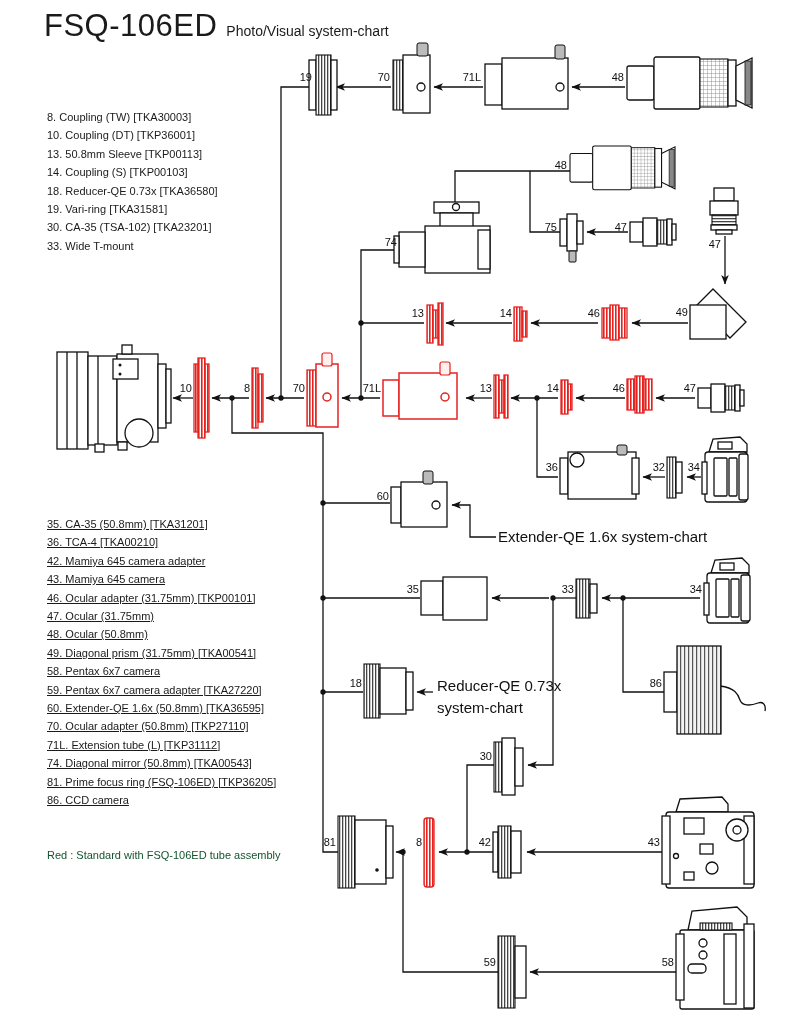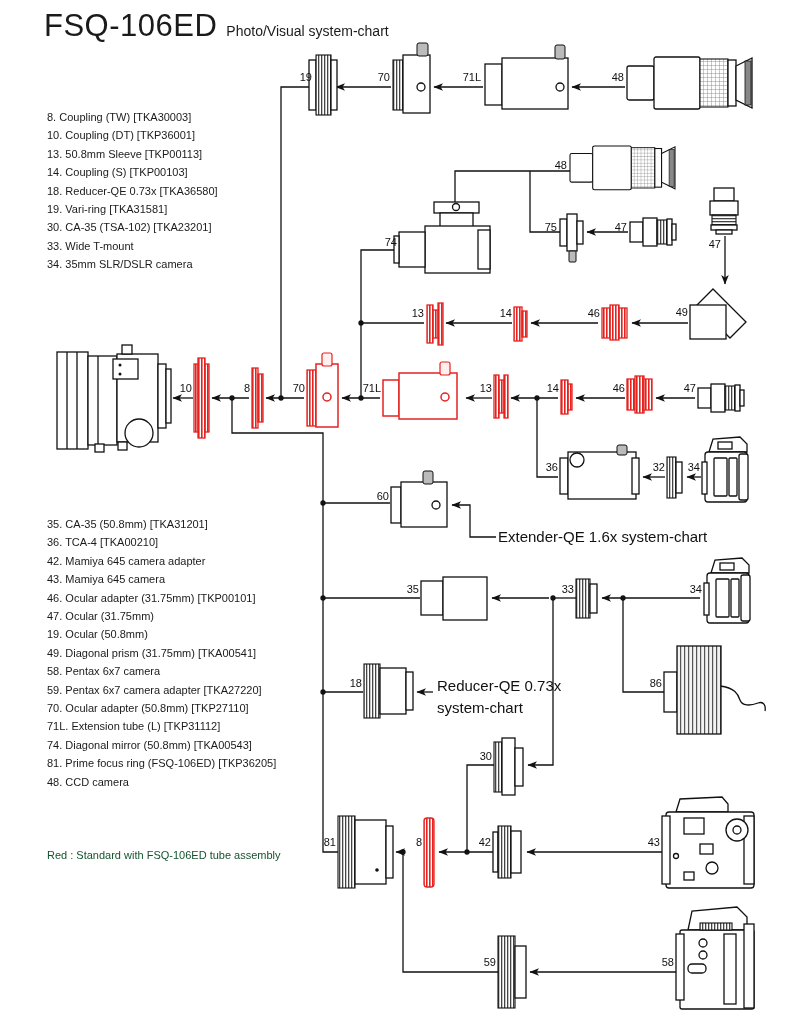--- a/index.html
+++ b/index.html
@@ -3,21 +3,21 @@
 <meta charset="utf-8">
 <style>
   html,body{margin:0;padding:0;background:#fff;}
   .page{position:relative;width:796px;height:1028px;background:#fff;overflow:hidden;
         font-family:"Liberation Sans",sans-serif;color:#1a1a1a;}
   .title{position:absolute;left:44px;top:8px;display:flex;align-items:baseline;gap:9px;white-space:nowrap;justify-content:space-between;}
   .t1{font-size:31px;letter-spacing:.5px;}
   .t2{font-size:14px;}
   .legend{position:absolute;left:47px;font-size:11px;line-height:18.4px;white-space:nowrap;}
   .legend-top{top:108px;}
-  .legend-bottom{top:515px;}
+  .legend-bottom{top:515px;text-decoration:underline;}
   .red-note{position:absolute;left:47px;top:849px;font-size:11px;color:#14532d;white-space:nowrap;}
   svg{position:absolute;left:0;top:0;}
   .ln{stroke:#111;stroke-width:1.3;fill:none;}
   .cmp{fill:#fff;stroke:#111;stroke-width:1.3;}
   .cmpR{fill:#fff;stroke:#e42320;stroke-width:1.5;}
   .rib{fill:url(#pRib);stroke:#111;stroke-width:1.1;}
   .ribR{fill:url(#pRibR);stroke:#e42320;stroke-width:1.3;}
   .fins{fill:url(#pFins);stroke:#111;stroke-width:1.3;}
   .scr{fill:#bbb;stroke:#111;stroke-width:1;}
   .scrR{fill:#fff0ef;stroke:#e42320;stroke-width:1.2;}
@@ -37,39 +37,39 @@
 
   <div class="legend legend-top">
     <div>8. Coupling (TW) [TKA30003]</div>
     <div>10. Coupling (DT) [TKP36001]</div>
     <div>13. 50.8mm Sleeve [TKP00113]</div>
     <div>14. Coupling (S) [TKP00103]</div>
     <div>18. Reducer-QE 0.73x [TKA36580]</div>
     <div>19. Vari-ring [TKA31581]</div>
     <div>30. CA-35 (TSA-102) [TKA23201]</div>
     <div>33. Wide T-mount</div>
-    <div>34. 35mm SLR/DSLR camera</div>
   </div>
 
   <div class="legend legend-bottom">
     <div>35. CA-35 (50.8mm) [TKA31201]</div>
     <div>36. TCA-4 [TKA00210]</div>
     <div>42. Mamiya 645 camera adapter</div>
     <div>43. Mamiya 645 camera</div>
     <div>46. Ocular adapter (31.75mm) [TKP00101]</div>
     <div>47. Ocular (31.75mm)</div>
-    <div>19. Ocular (50.8mm)</div>
+    <div>48. Ocular (50.8mm)</div>
     <div>49. Diagonal prism (31.75mm) [TKA00541]</div>
     <div>58. Pentax 6x7 camera</div>
     <div>59. Pentax 6x7 camera adapter [TKA27220]</div>
+    <div>60. Extender-QE 1.6x (50.8mm) [TKA36595]</div>
     <div>70. Ocular adapter (50.8mm) [TKP27110]</div>
     <div>71L. Extension tube (L) [TKP31112]</div>
     <div>74. Diagonal mirror (50.8mm) [TKA00543]</div>
     <div>81. Prime focus ring (FSQ-106ED) [TKP36205]</div>
-    <div>48. CCD camera</div>
+    <div>86. CCD camera</div>
   </div>
 
   <div class="red-note">Red : Standard with FSQ-106ED tube assembly</div>
 
   <svg width="796" height="1028" viewBox="0 0 796 1028">
     <defs>
       <marker id="arr" markerWidth="10" markerHeight="9" refX="9" refY="4.5" orient="auto" markerUnits="userSpaceOnUse">
         <path d="M9.6,4.5 L0,0.7 L2.4,4.5 L0,8.3 Z" fill="#111"></path>
       </marker>
       <pattern id="pRib" width="3" height="6" patternUnits="userSpaceOnUse">

